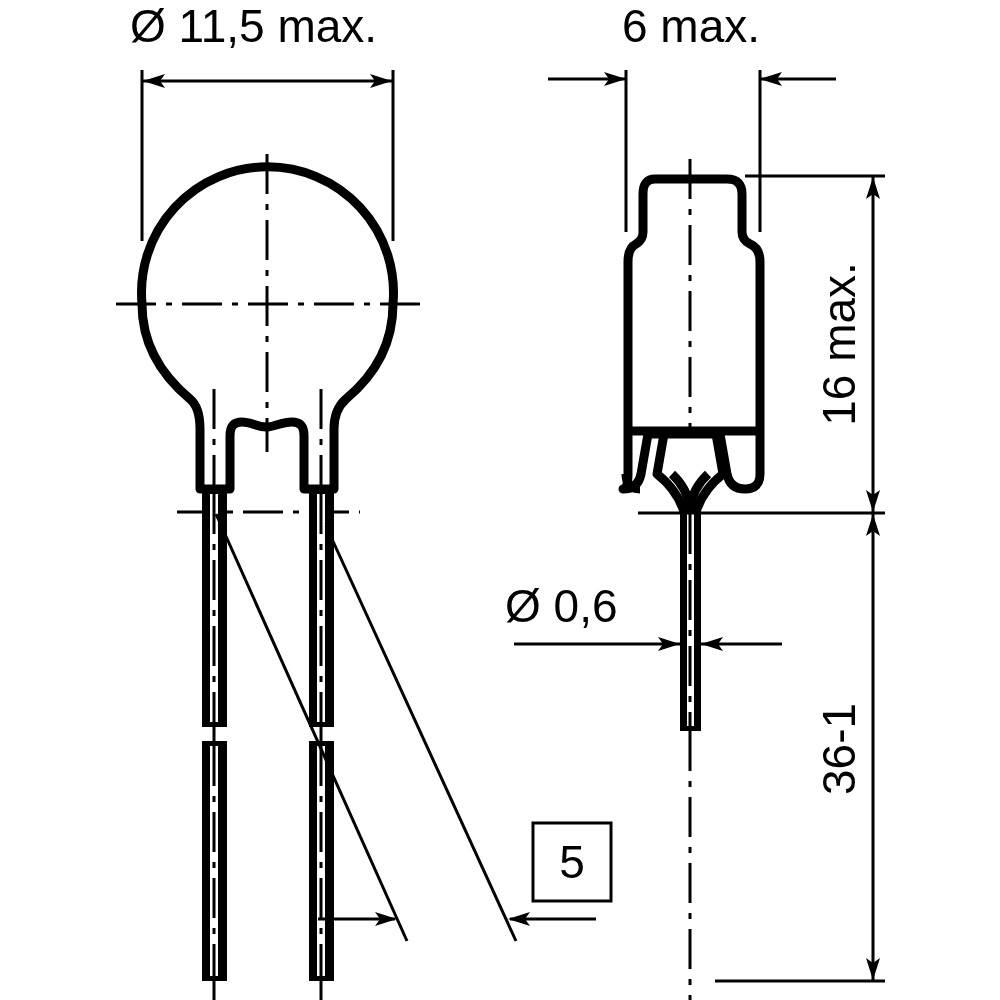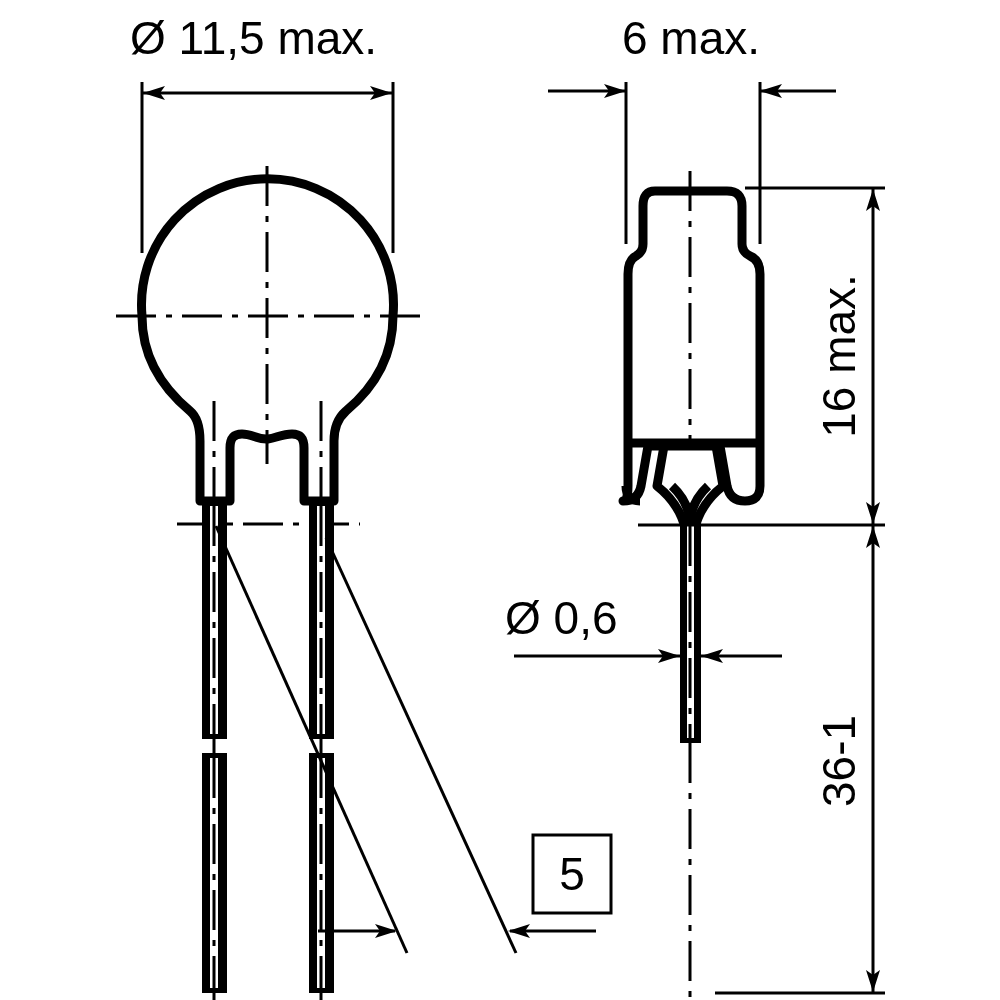--- a/index.html
+++ b/index.html
@@ -1,17 +1,17 @@
 <!DOCTYPE html>
 <html><head>
   <meta charset="utf-8">
   <style>
     html, body { margin: 0; padding: 0; background: #ffffff; }
     body { width: 1000px; height: 1000px; overflow: hidden; }
-    #drawing { position: absolute; left: 0; top: 16px; width: 1000px; height: 796px; border-radius: 10px; }
+    #drawing { position: absolute; left: 0; top: 4px; width: 1000px; height: 796px; border-radius: 10px; }
     svg { display: block; }
     .lbl { font-family: "Liberation Sans", sans-serif; font-size: 46px; fill: #000; }
     .thick { stroke: #000; stroke-width: 9; fill: none; stroke-linejoin: round; stroke-linecap: butt; }
     .dim { stroke: #000; stroke-width: 3; fill: none; }
     .center { stroke: #000; stroke-width: 3; fill: none; stroke-dasharray: 40 10 6 10; }
     .arrow { fill: #000; stroke: none; }
   </style>
 </head>
 <body>
 

